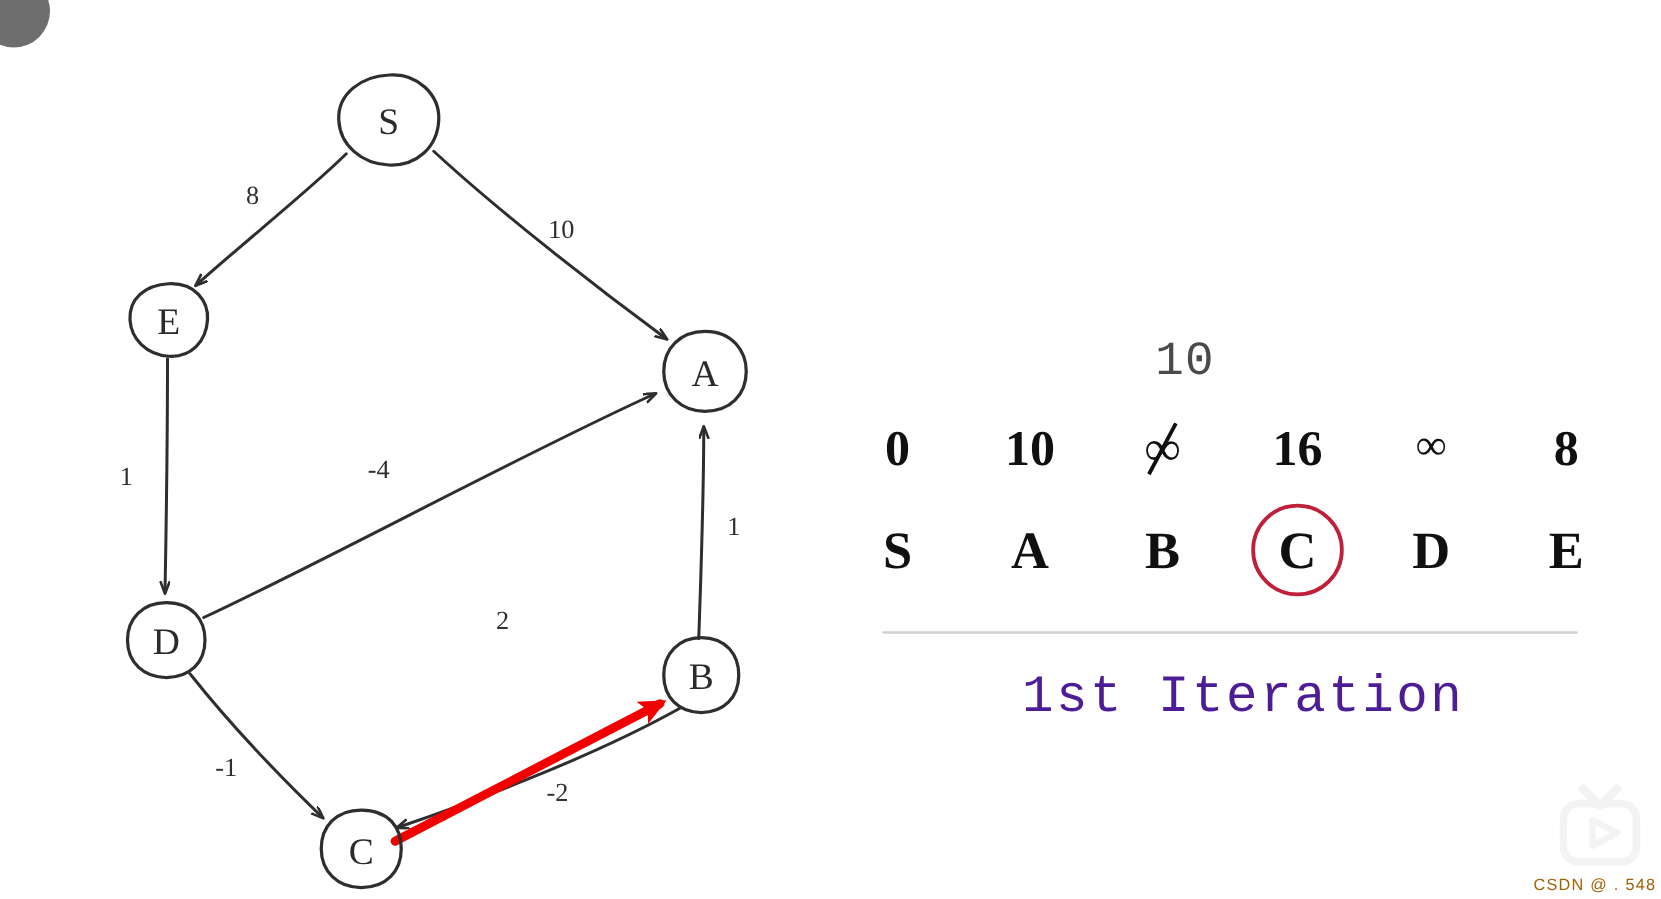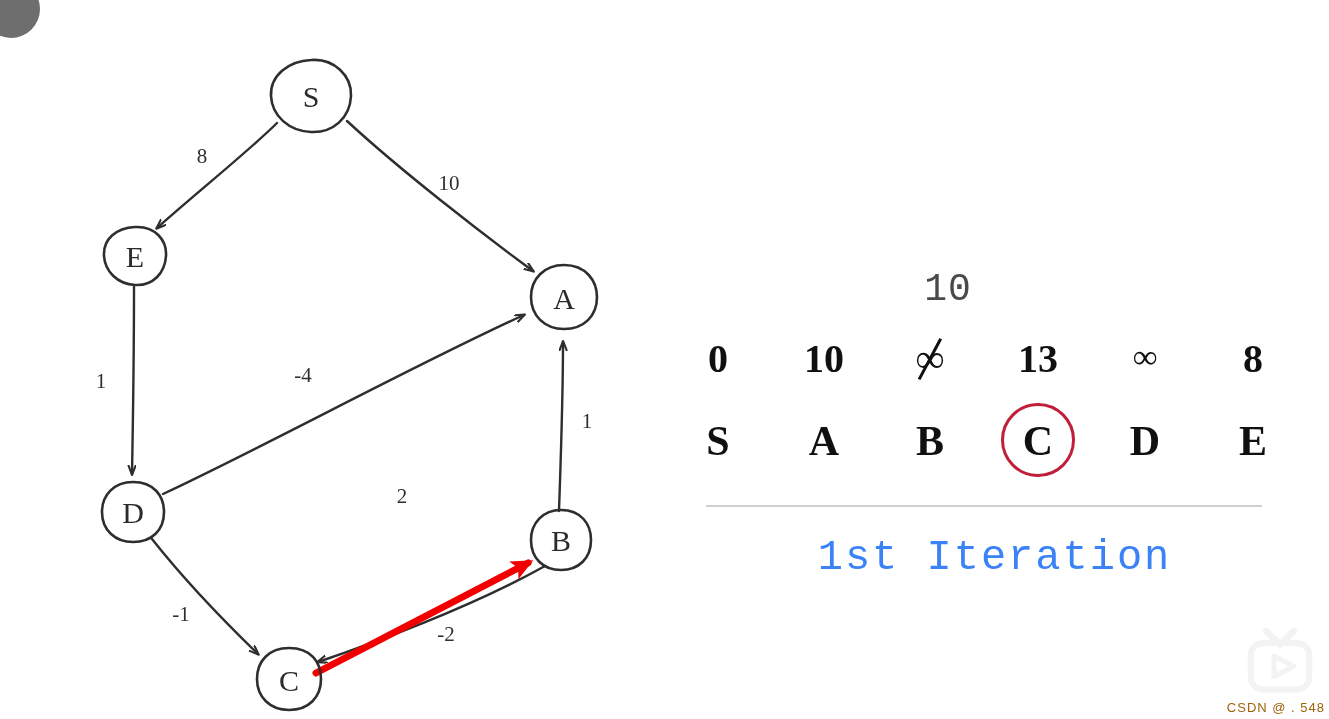--- a/index.html
+++ b/index.html
@@ -81,21 +81,21 @@
     left:46px;top:505px;
     width:556px;height:2px;
     background:#cfcfcf;
   }
   #iteration-caption{
     position:absolute;
     left:50%;top:534px;
     transform:translateX(-50%);
     font-family:"Liberation Mono",monospace;
     font-size:42px;
-    color:#3b82f6;
+    color:#4c1d95;
     letter-spacing:2px;
     white-space:nowrap;
   }
 
   
   #player-corner{
     position:absolute;left:-18px;top:-20px;
     width:58px;height:58px;border-radius:50%;
     background:#6e6e6e;
   }
@@ -207,21 +207,21 @@
 
     <div class="dist-cell" style="left:58px;top:335px;">0</div>
 
     <div class="dist-cell" style="left:164px;top:335px;">10</div>
 
     <div class="dist-cell struck" style="left:270px;top:335px;">
       <span>∞</span>
       <span class="strike"></span>
     </div>
 
-    <div class="dist-cell" style="left:378px;top:335px;">13</div>
+    <div class="dist-cell" style="left:378px;top:335px;">16</div>
 
     <div class="dist-cell" style="left:485px;top:338px;font-size:34px;">∞</div>
 
     <div class="dist-cell" style="left:593px;top:335px;">8</div>
 
     <div class="highlight-ring" style="left:378px;top:440px;"></div>
 
     <div class="node-cell" style="left:58px;top:417px;">S</div>
 
     <div class="node-cell" style="left:164px;top:417px;">A</div>

